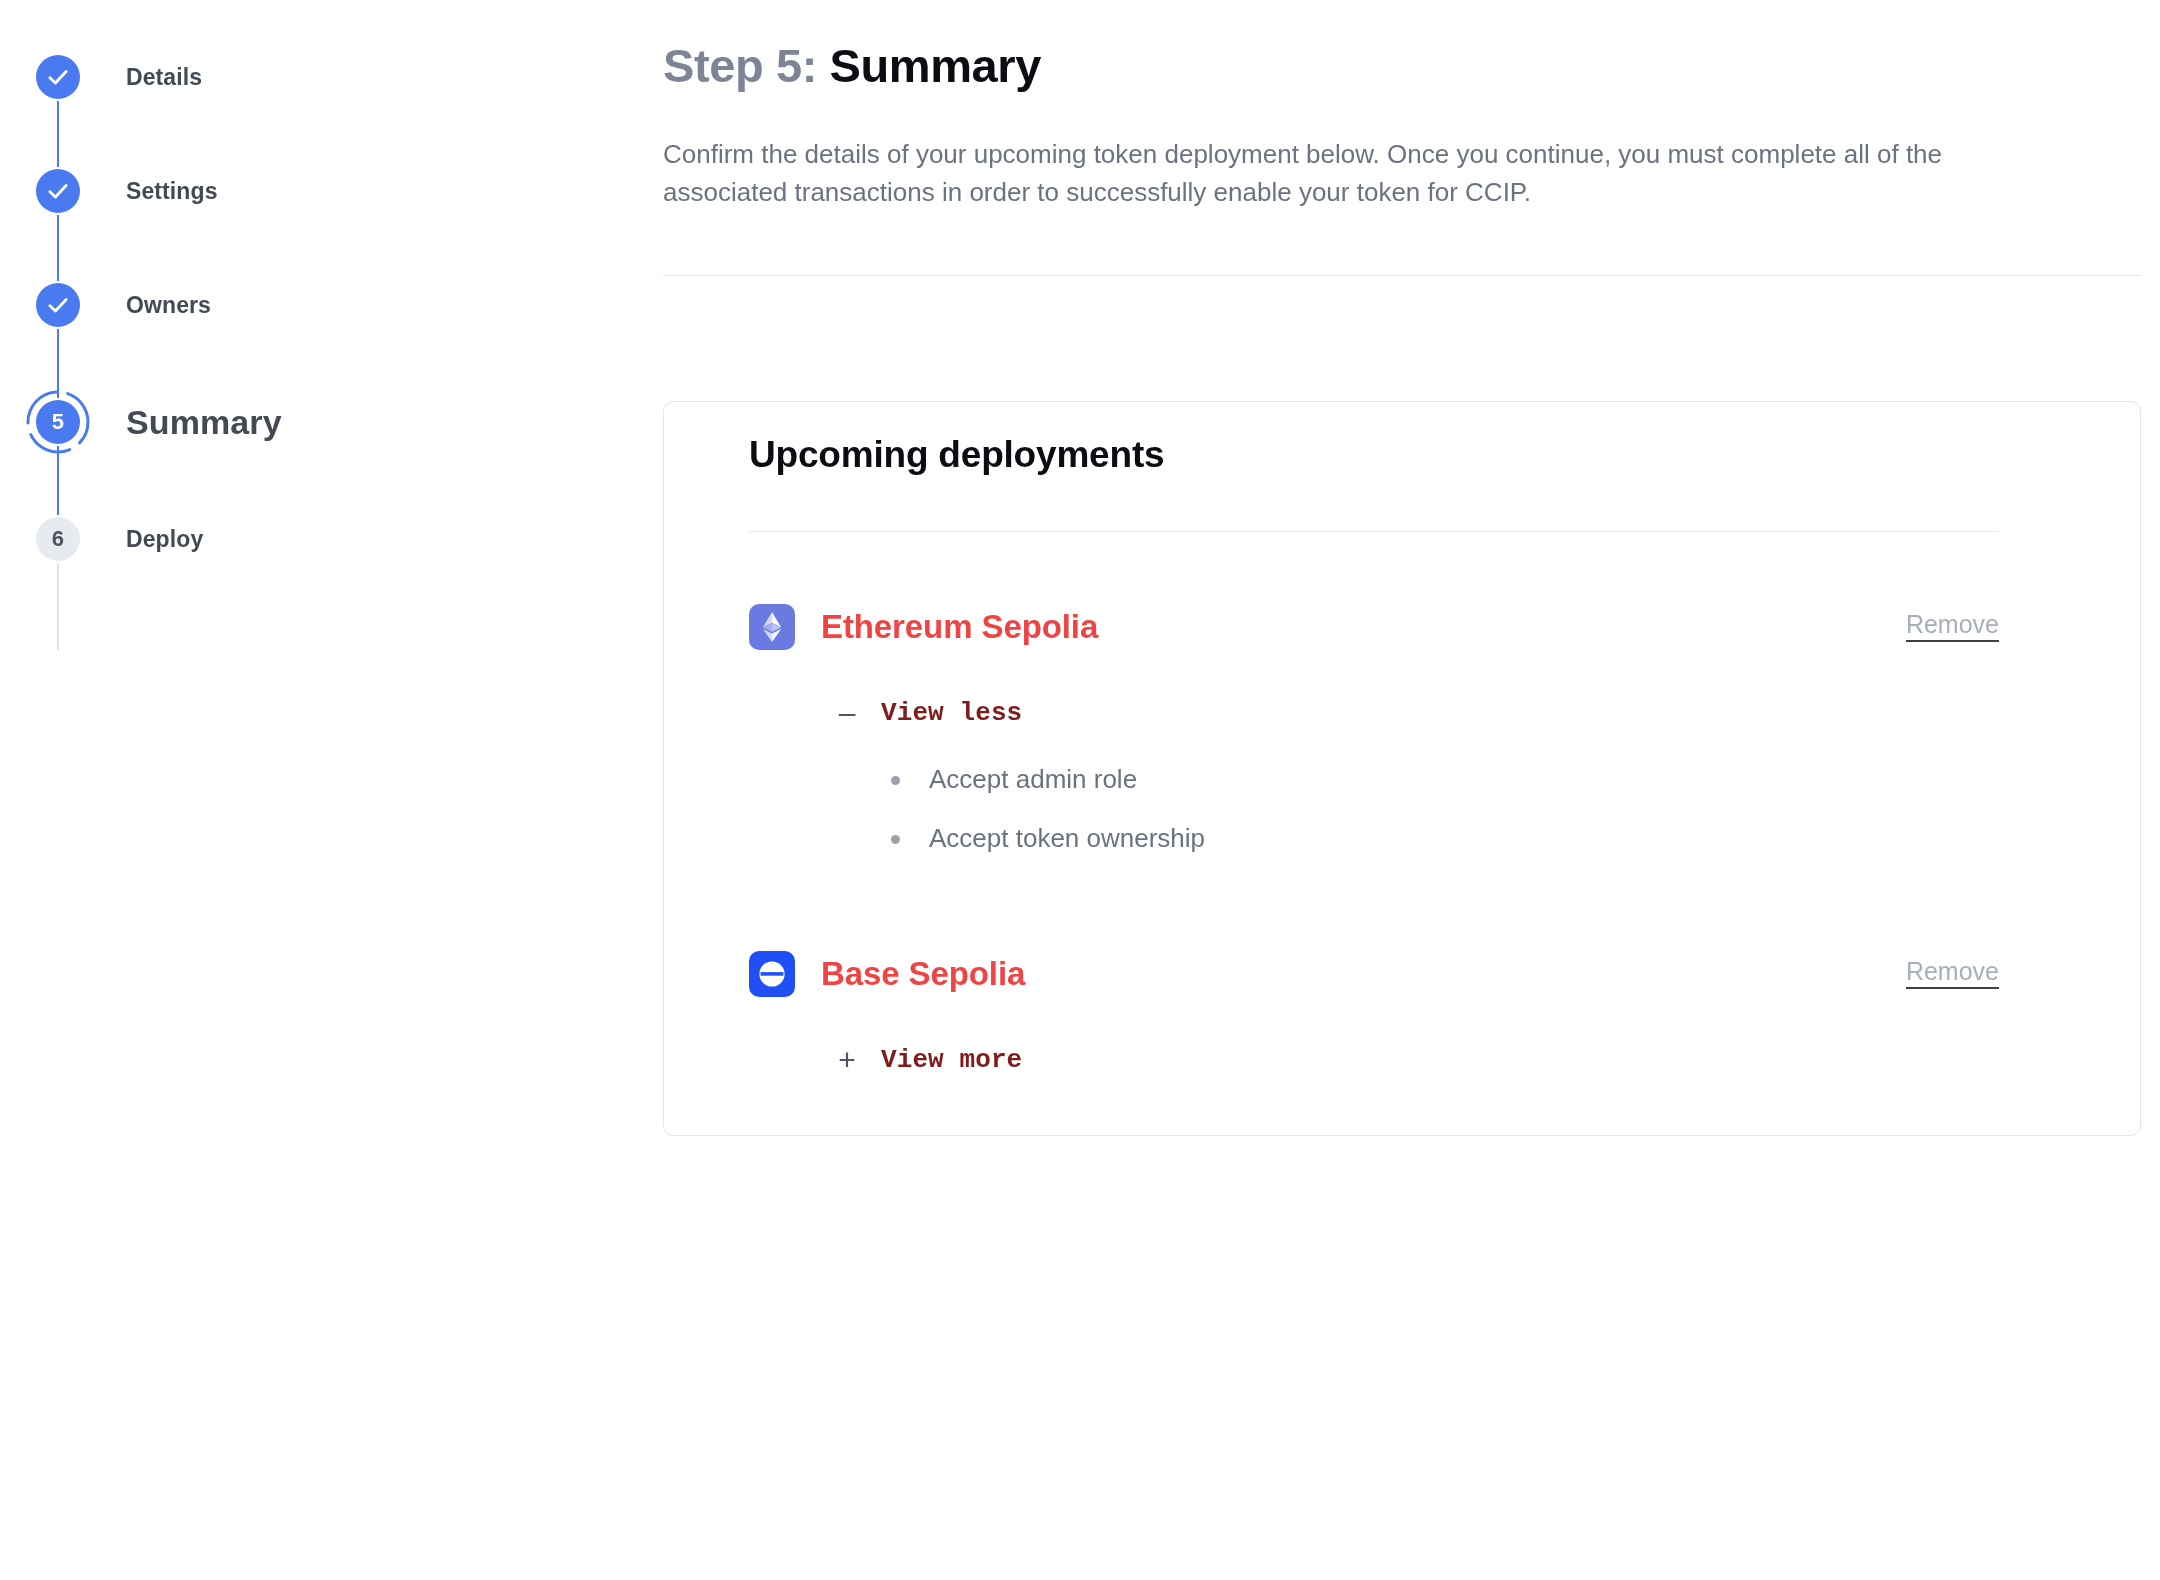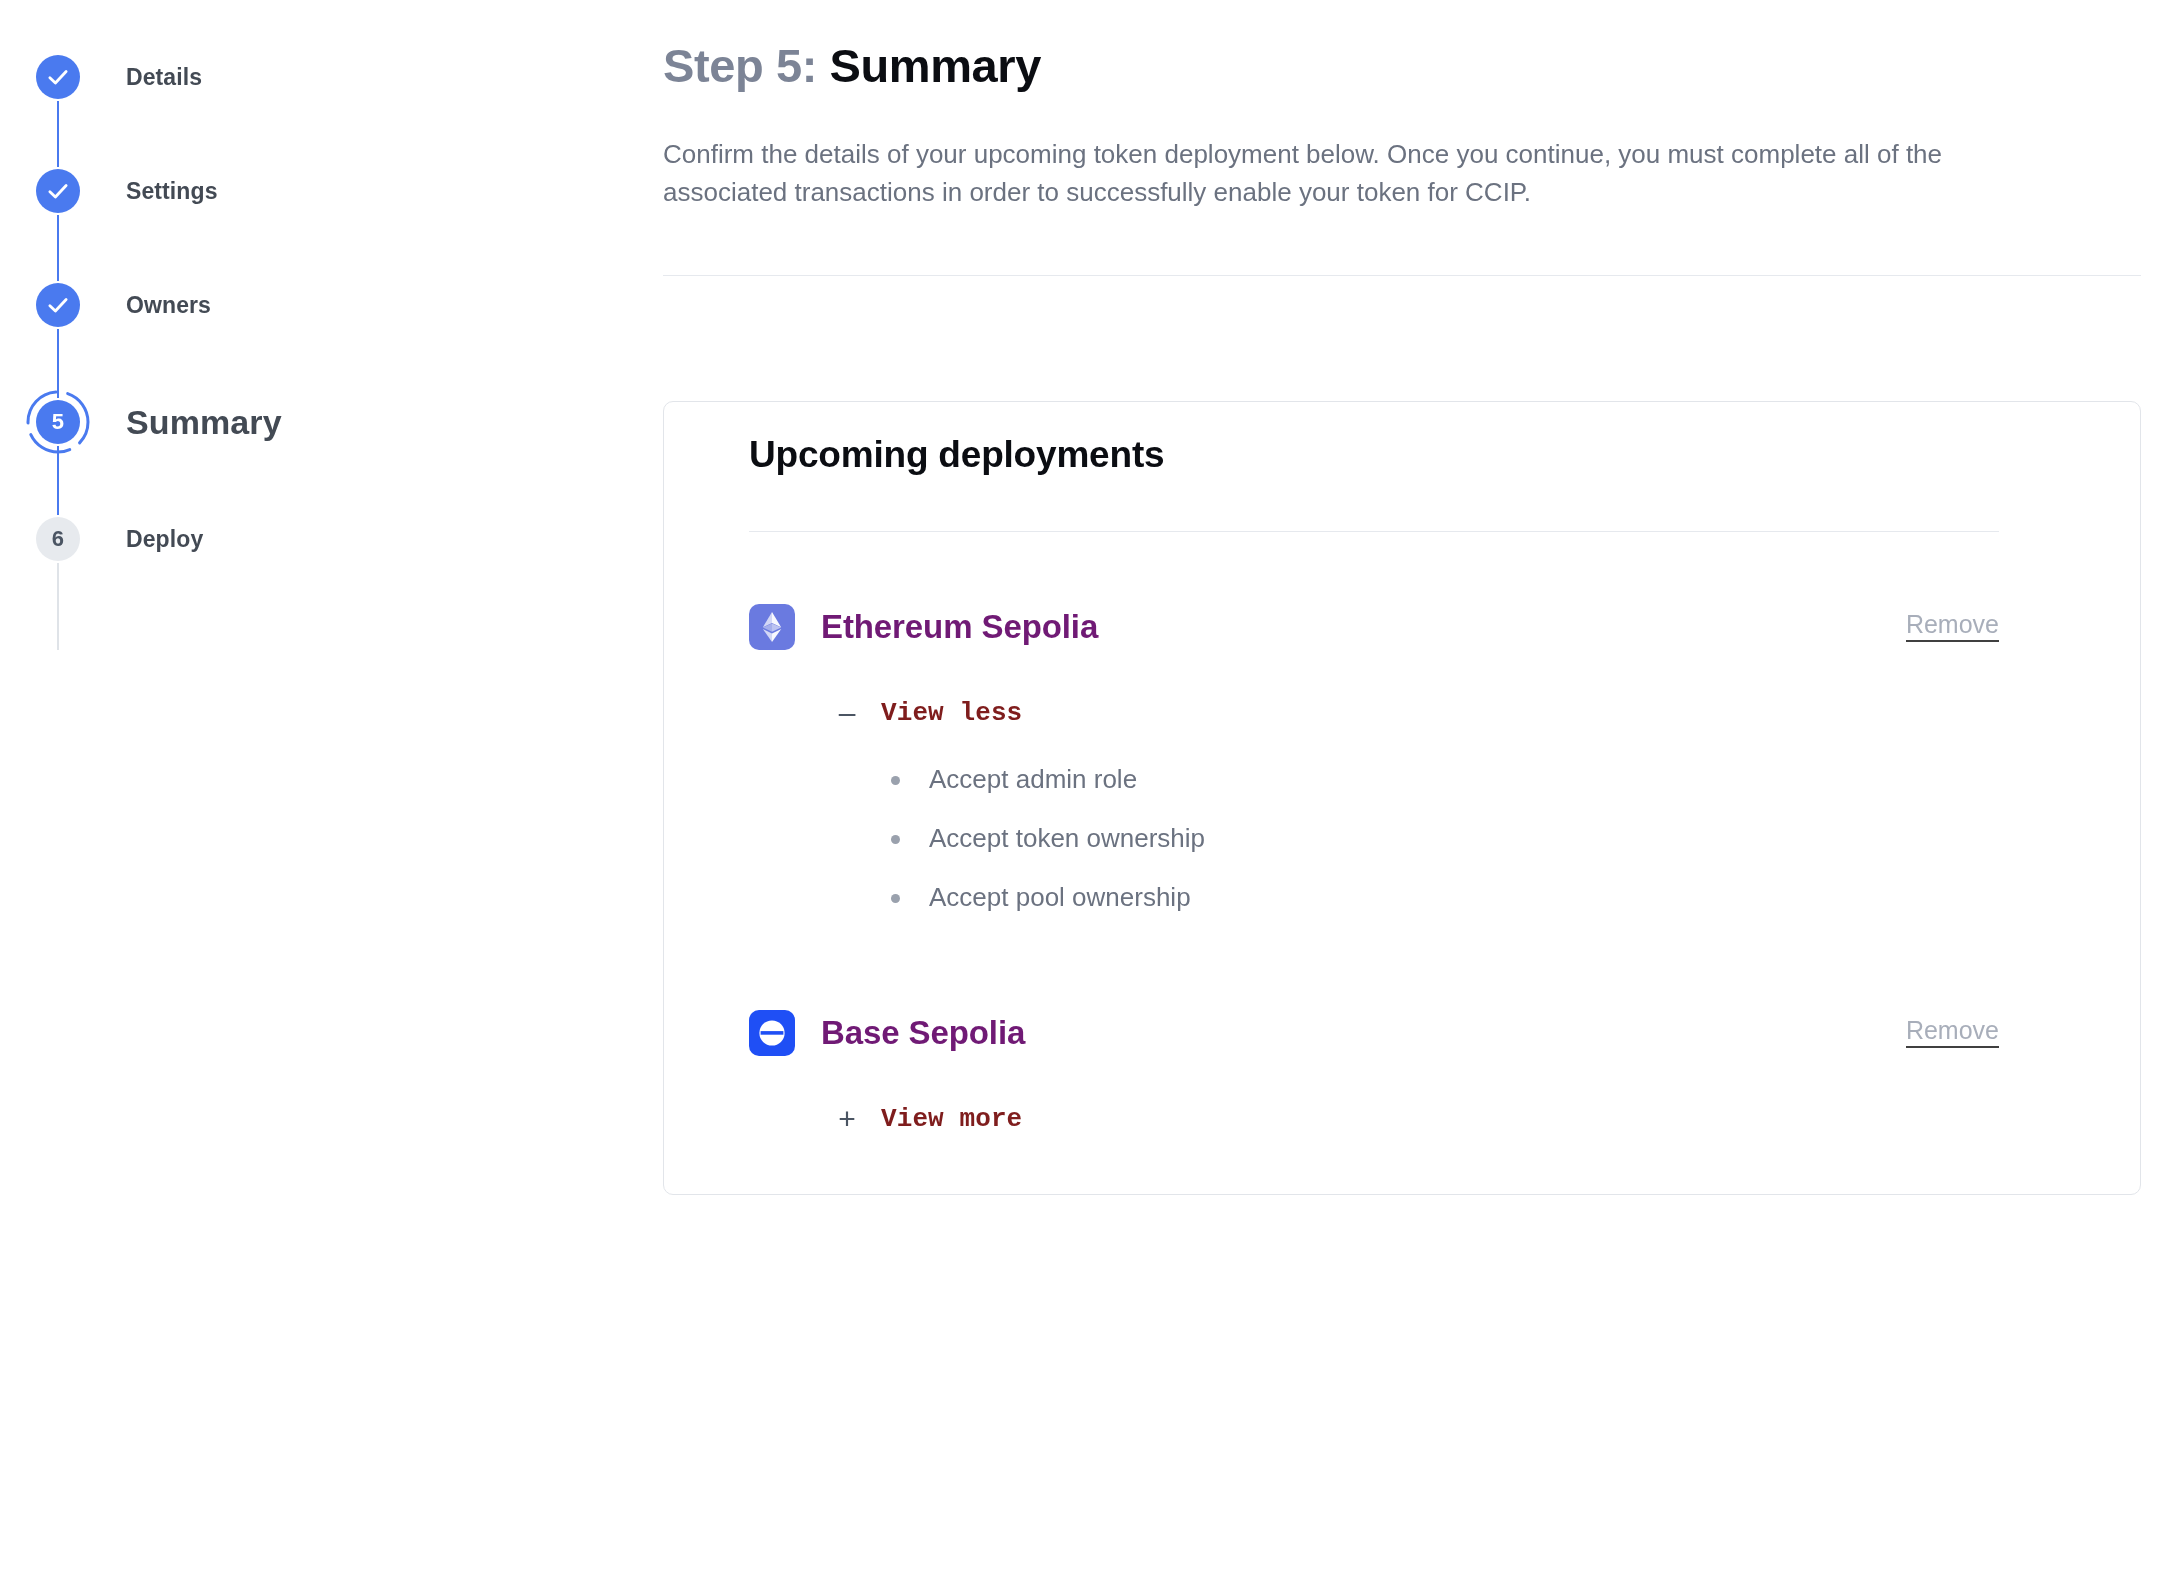--- a/index.html
+++ b/index.html
@@ -167,21 +167,21 @@
     display: flex;
     align-items: center;
     justify-content: center;
   }
   .net-icon.eth { background: #6a7ae0; }
   .net-icon.base { background: #1f4ff5; }
   .net-name {
     margin-left: 26px;
     font-size: 33px;
     font-weight: 700;
-    color: #701a75;
+    color: #ef4444;
     letter-spacing: -0.1px;
   }
   .remove-link {
     margin-left: auto;
     font-size: 25px;
     color: #a8aeba;
     text-decoration: none;
     border-bottom: 2px solid #404040;
     padding-bottom: 3px;
     line-height: 1;
@@ -340,21 +340,20 @@
           </div>
 
           <div class="toggle">
             <span class="sign">–</span>
             <span class="tlabel">View less</span>
           </div>
 
           <ul class="tasks">
             <li>Accept admin role</li>
             <li>Accept token ownership</li>
-            <li>Accept pool ownership</li>
           </ul>
         </div>
 
         <div class="net-block second">
           <div class="net-head">
             <span class="net-icon base">
               <svg width="30" height="30" viewBox="0 0 30 30">
                 <circle cx="15" cy="15" r="12.6" fill="#ffffff"></circle>
                 <rect x="3.6" y="13.1" width="22.8" height="3.6" fill="#1f4ff5"></rect>
               </svg>

